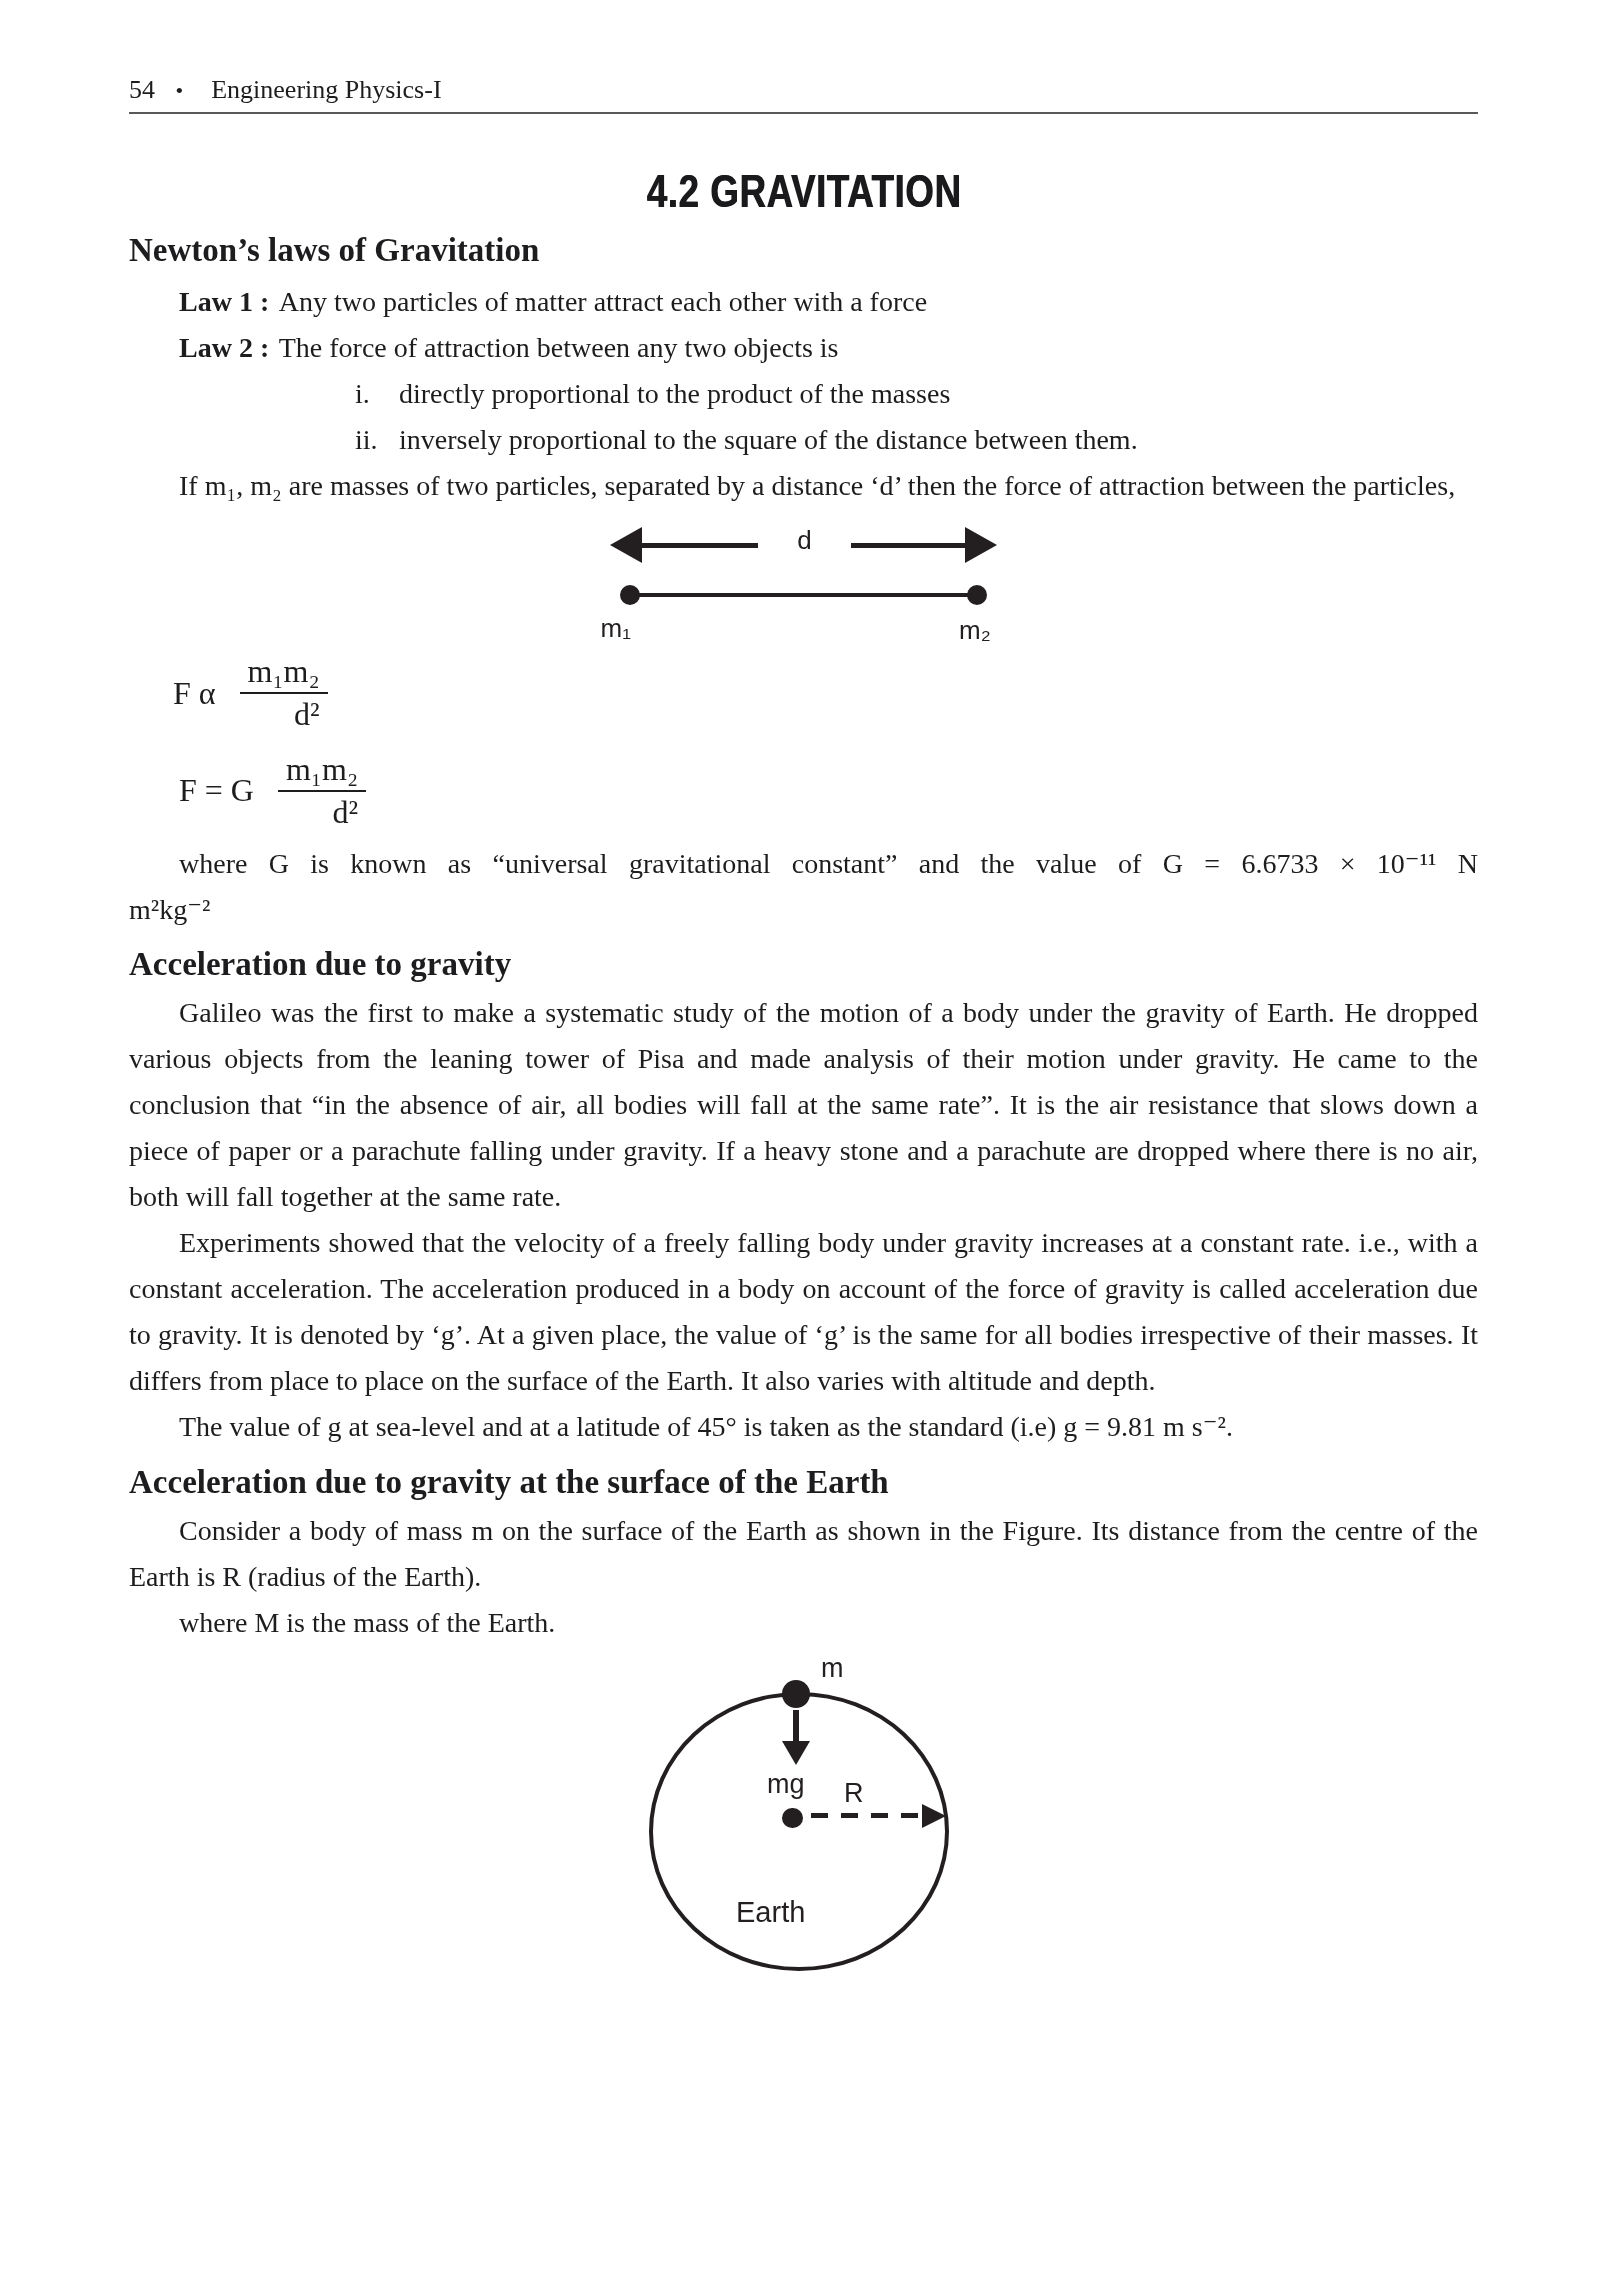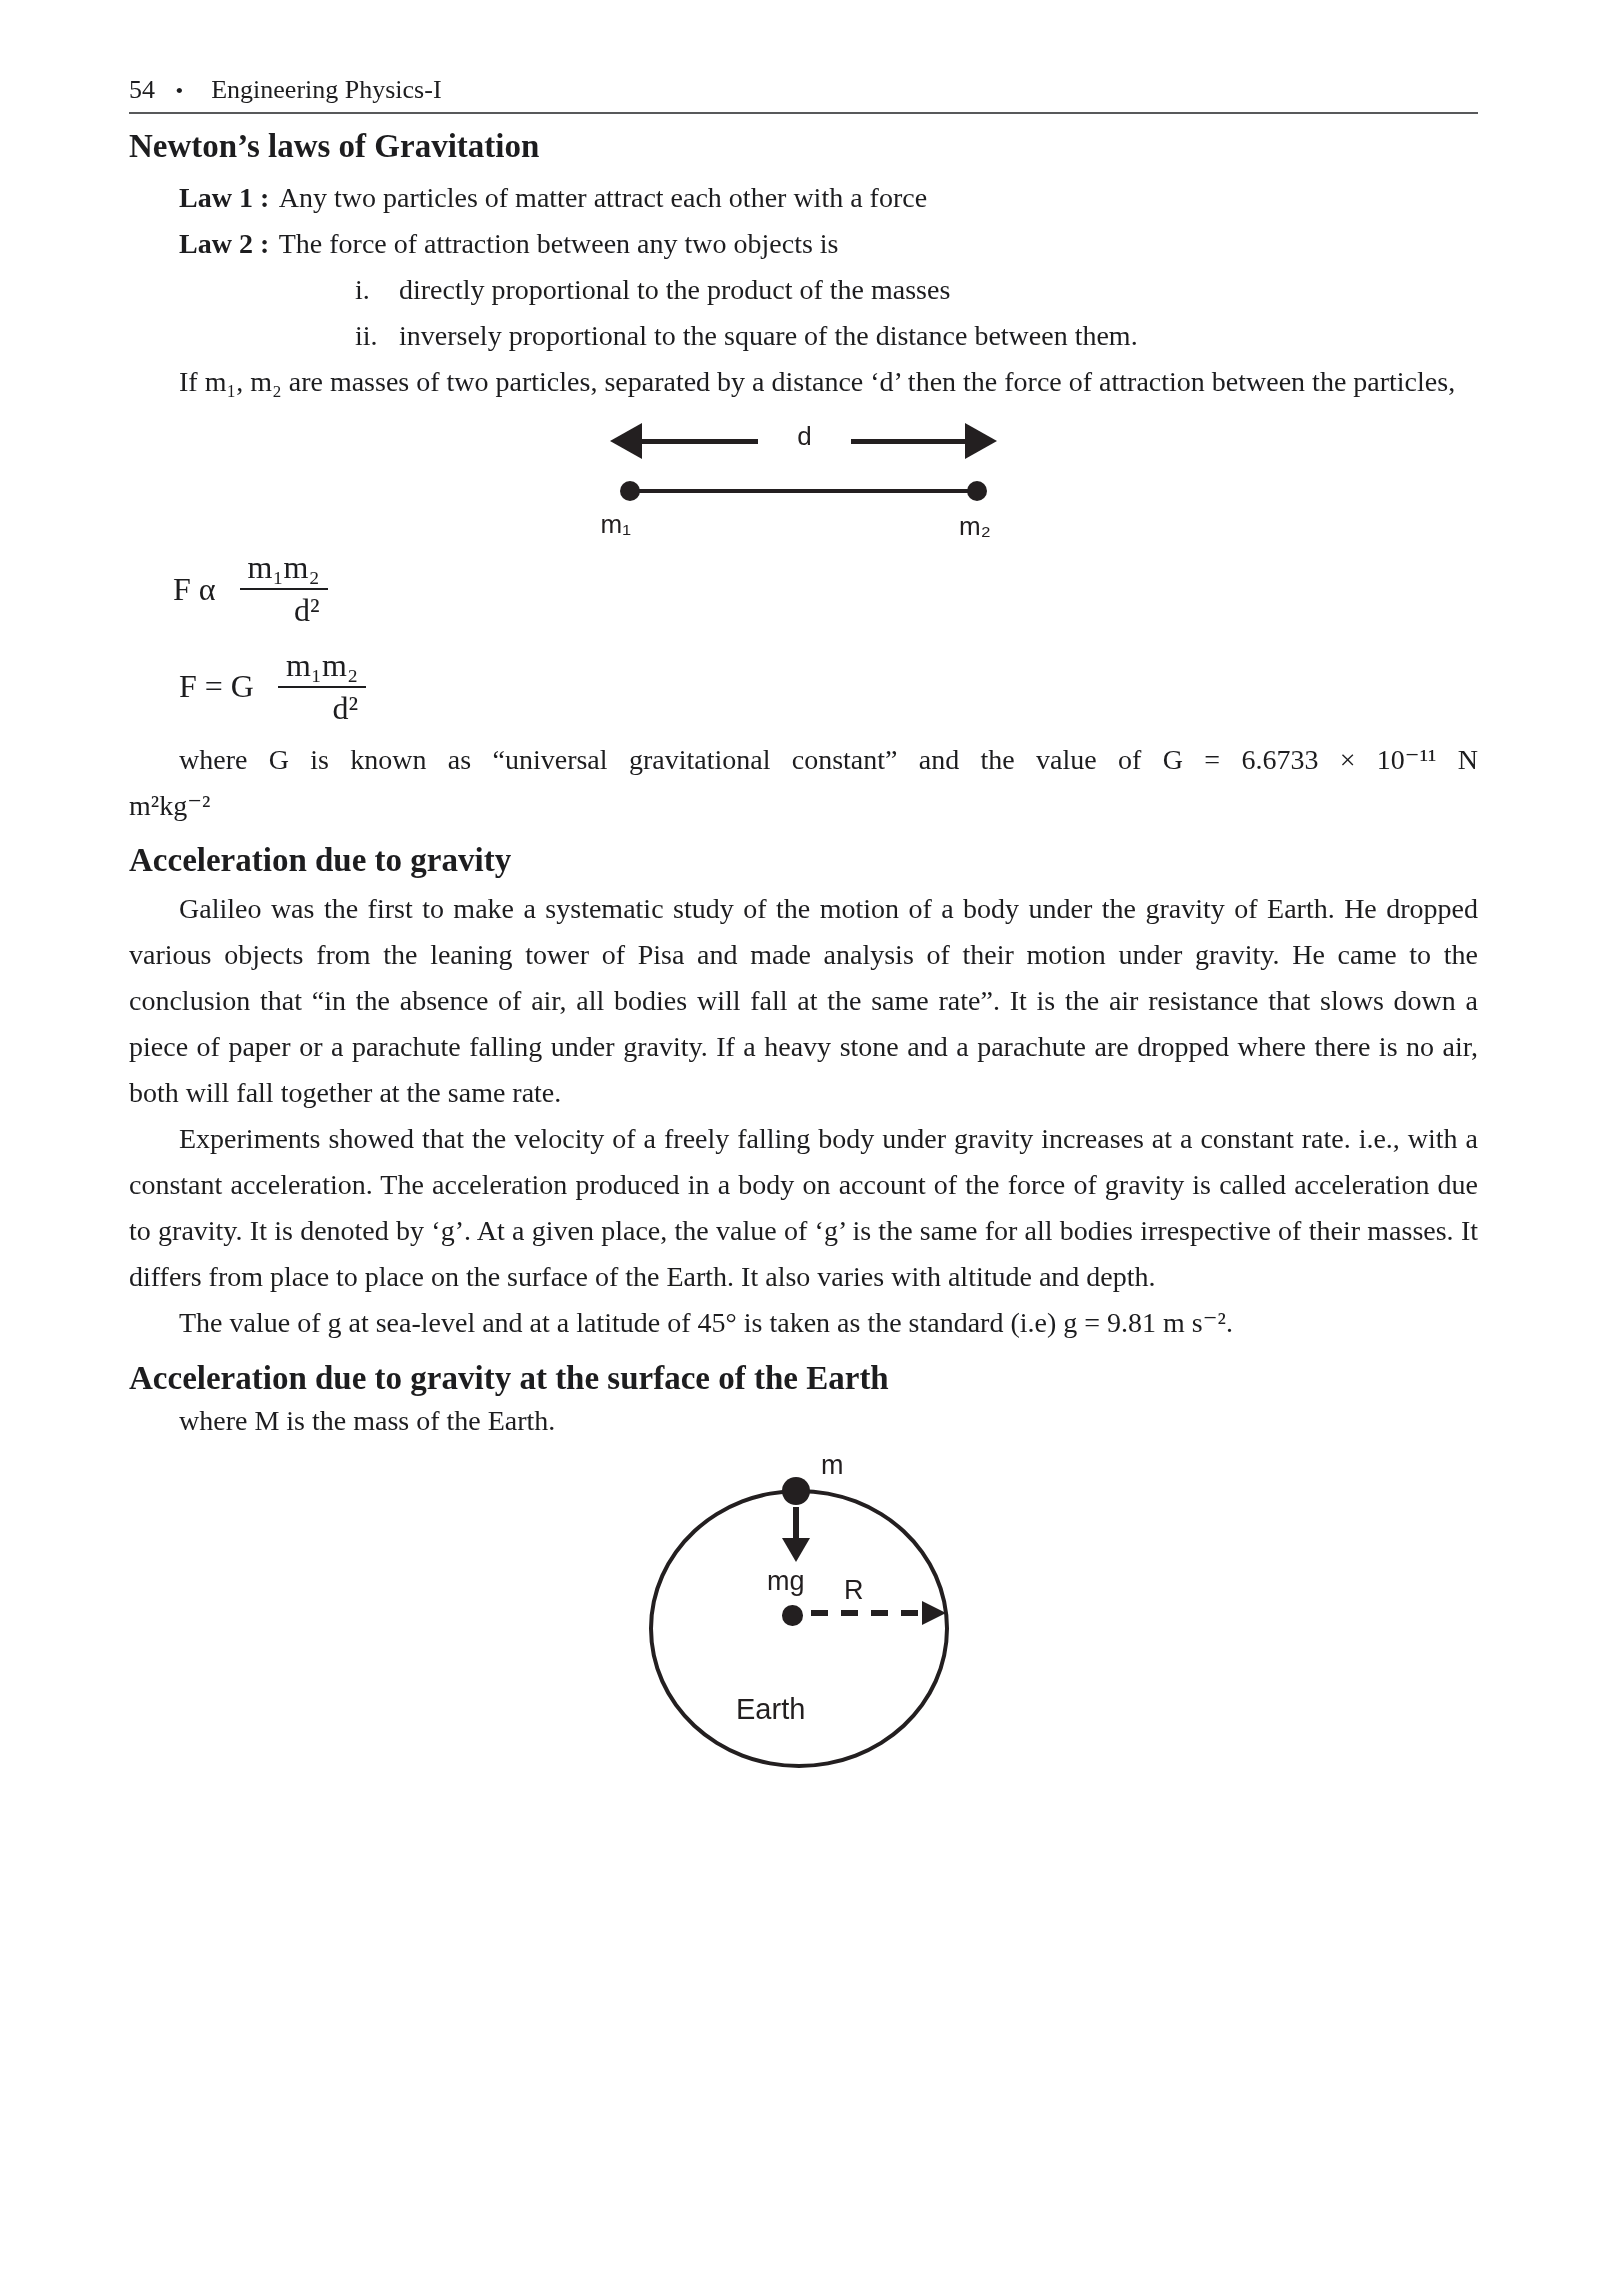--- a/index.html
+++ b/index.html
@@ -88,20 +88,23 @@
 
 <div class="page">
 
   <header class="running-head">
     <span class="pnum">54</span>
     <span class="bullet">•</span>
     <span>Engineering Physics-I</span>
   </header>
   <div class="rule"></div>
 
+  <div class="title-wrap">
+    <h1 class="section-title">4.2 GRAVITATION</h1>
+  </div>
 
   <h2>Newton’s laws of Gravitation</h2>
 
   <p class="law indent mt12">
     <b>Law 1 :</b><span>Any two particles of matter attract each other with a force</span>
   </p>
   <p class="law indent">
     <b>Law 2 :</b><span>The force of attraction between any two objects is</span>
   </p>
 
@@ -145,20 +148,21 @@
 
   <p class="line-just indent mt12">where G is known as “universal gravitational constant” and the value of G = 6.6733 × 10⁻¹¹ N</p>
   <p>m²kg⁻²</p>
 
   <h2>Acceleration due to gravity</h2>
   <p class="just indent mt8">Galileo was the first to make a systematic study of the motion of a body under the gravity of Earth. He dropped various objects from the leaning tower of Pisa and made analysis of their motion under gravity. He came to the conclusion that “in the absence of air, all bodies will fall at the same rate”. It is the air resistance that slows down a piece of paper or a parachute falling under gravity. If a heavy stone and a parachute are dropped where there is no air, both will fall together at the same rate.</p>
   <p class="just indent">Experiments showed that the velocity of a freely falling body under gravity increases at a constant rate. i.e., with a constant acceleration. The acceleration produced in a body on account of the force of gravity is called acceleration due to gravity. It is denoted by ‘g’. At a given place, the value of ‘g’ is the same for all bodies irrespective of their masses. It differs from place to place on the surface of the Earth. It also varies with altitude and depth.</p>
   <p class="indent">The value of g at sea-level and at a latitude of 45° is taken as the standard (i.e) g = 9.81 m s⁻².</p>
 
   <h2>Acceleration due to gravity at the surface of the Earth</h2>
+  <p class="just indent mt8">Consider a body of mass m on the surface of the Earth as shown in the Figure. Its distance from the centre of the Earth is R (radius of the Earth).</p>
 
   <p style="margin-left:50px;">where M is the mass of the Earth.</p>
 
   <div class="diag2">
     <div class="earth-circle"></div>
     <div class="body-dot"></div>
     <div class="m-label">m</div>
     <div class="mg-shaft"></div>
     <div class="mg-head"></div>
     <div class="mg-label">mg</div>

